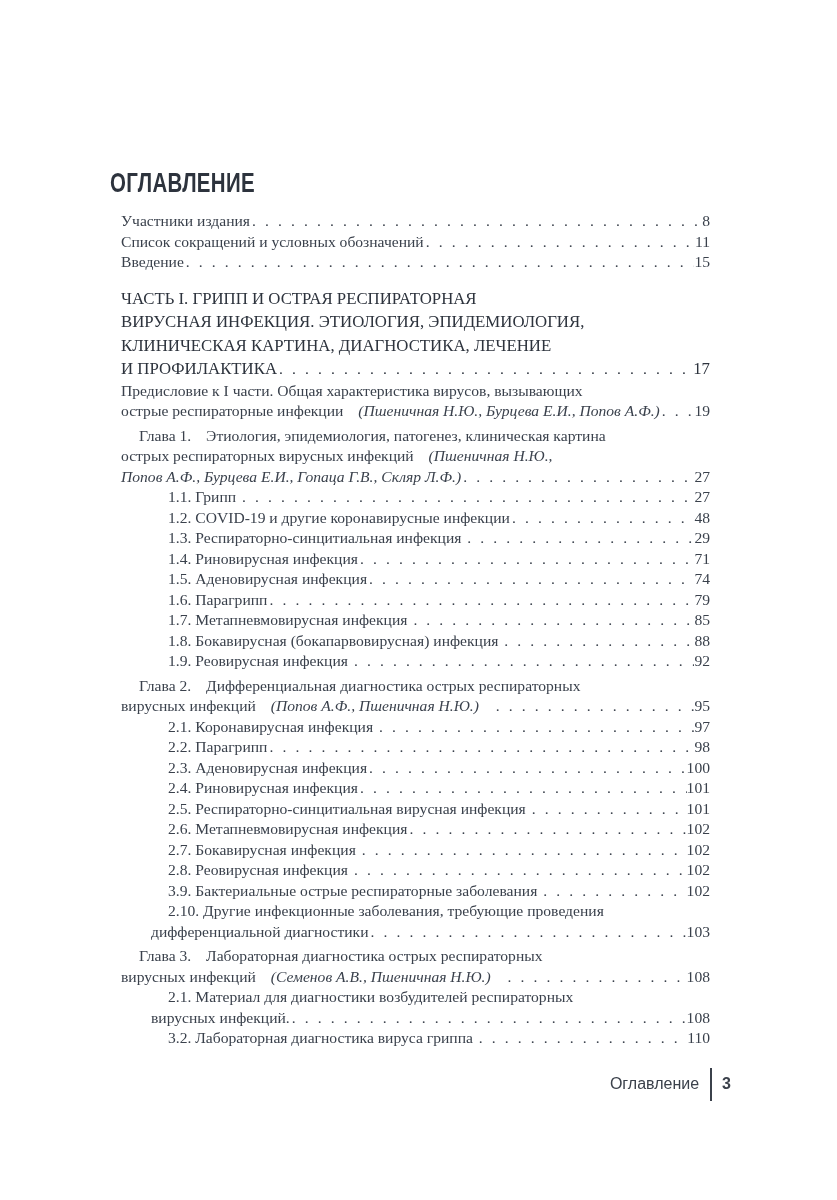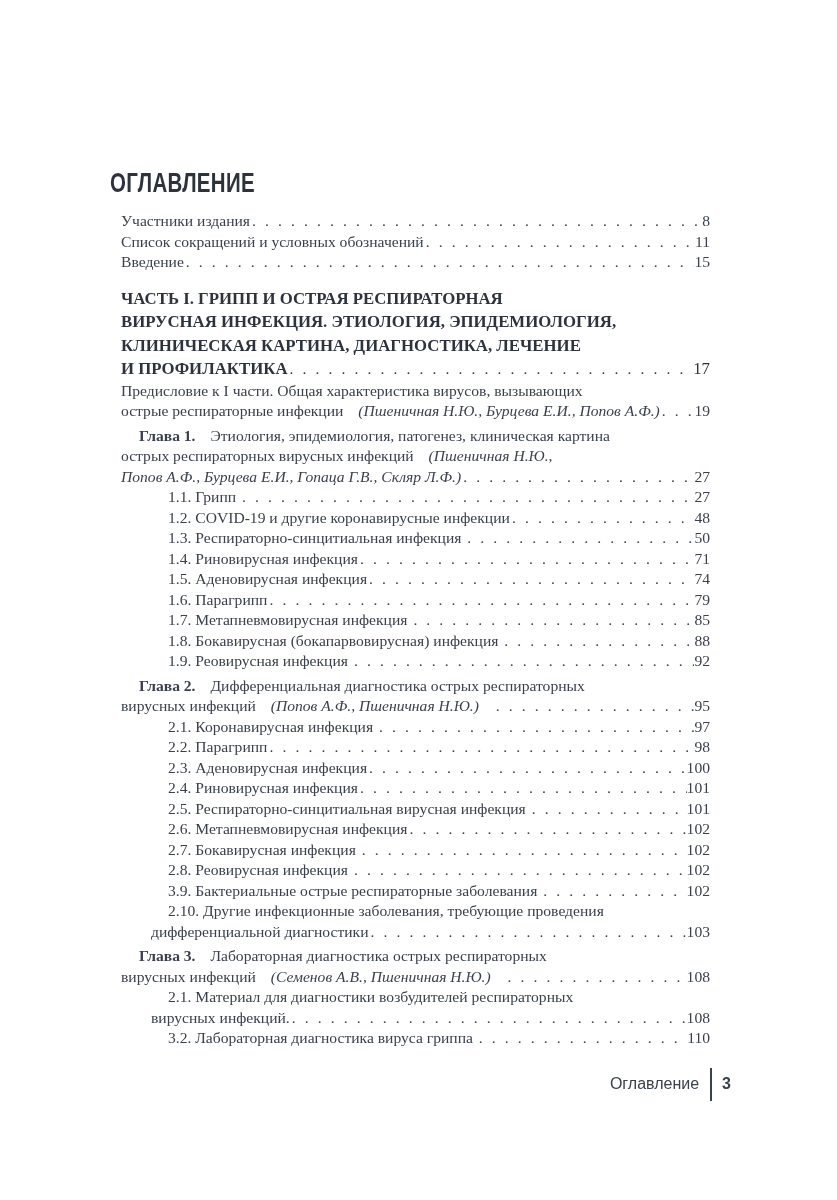--- a/index.html
+++ b/index.html
@@ -41,21 +41,21 @@
     line-height: 23.5px;
     color: var(--heading-ink, #2d333d);
   }
   .entry.chapter { margin-top: 4px; }
   .line {
     display: flex;
     align-items: baseline;
     overflow: hidden;
   }
   .seg { white-space: pre; flex: 0 0 auto; margin-left: 11px; }
-  .seg-b { font-weight: 700; text-align: right; }
+  .seg-b { font-weight: 400; text-align: right; }
   .seg-i { font-style: italic; }
   .leader {
     flex: 1 1 0;
     width: 0;
     min-width: 4px;
     overflow: hidden;
     white-space: nowrap;
     text-align: right;
     padding: 0 5px 0 2px;
     letter-spacing: 2.6px;
@@ -164,21 +164,21 @@
           <div class="line" style="padding-left: 47px;">
             <span class="seg seg-n">1.2. COVID-19 и другие коронавирусные инфекции</span>
             <span class="leader">. . . . . . . . . . . . . . . . . . . . . . . . . . . . . . . . . . . . . . . . . . . . . . . . . . . . . . . . . . . . . . . . . . . . . . . . . . . . . . . . . . . . . . . . . . . . . . . . . . . . . . . . . . . . . . . . . . . . . . . . . . . . . . . . . . . . . . . . . . . . . . . . . . . . . .</span>
             <span class="pagenum">48</span>
           </div>
         </div>
         <div class="entry section">
           <div class="line" style="padding-left: 47px;">
             <span class="seg seg-n">1.3. Респираторно-синцитиальная инфекция </span>
             <span class="leader">. . . . . . . . . . . . . . . . . . . . . . . . . . . . . . . . . . . . . . . . . . . . . . . . . . . . . . . . . . . . . . . . . . . . . . . . . . . . . . . . . . . . . . . . . . . . . . . . . . . . . . . . . . . . . . . . . . . . . . . . . . . . . . . . . . . . . . . . . . . . . . . . . . . . . .</span>
-            <span class="pagenum">50</span>
+            <span class="pagenum">29</span>
           </div>
         </div>
         <div class="entry section">
           <div class="line" style="padding-left: 47px;">
             <span class="seg seg-n">1.4. Риновирусная инфекция</span>
             <span class="leader">. . . . . . . . . . . . . . . . . . . . . . . . . . . . . . . . . . . . . . . . . . . . . . . . . . . . . . . . . . . . . . . . . . . . . . . . . . . . . . . . . . . . . . . . . . . . . . . . . . . . . . . . . . . . . . . . . . . . . . . . . . . . . . . . . . . . . . . . . . . . . . . . . . . . . .</span>
             <span class="pagenum">71</span>
           </div>
         </div>
         <div class="entry section">

